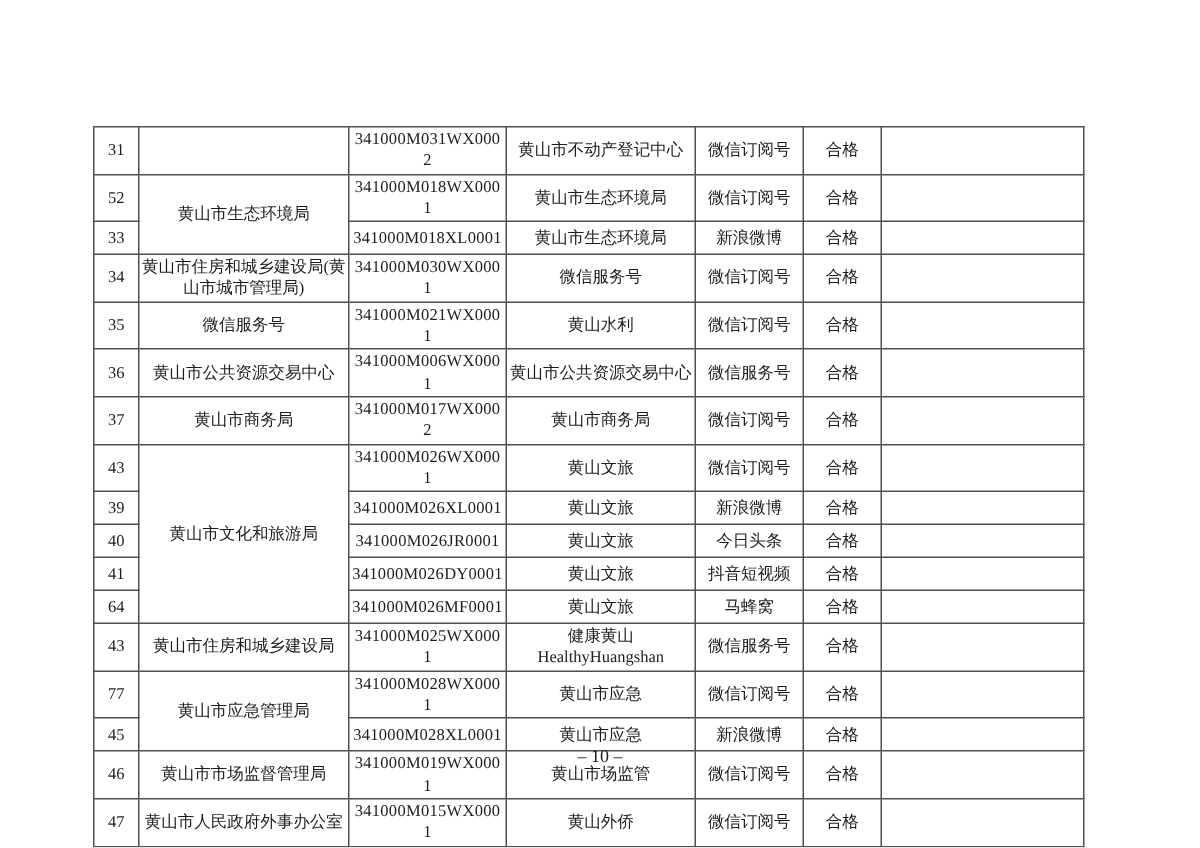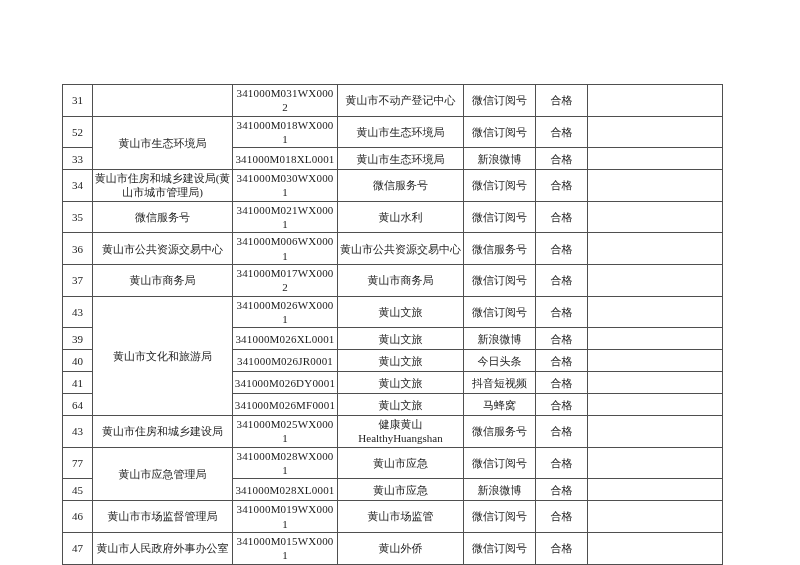--- a/index.html
+++ b/index.html
@@ -213,14 +213,15 @@
         <td>黄山市人民政府外事办公室</td>
         <td class="code-cell">341000M015WX0001</td>
         <td class="account-cell">黄山外侨</td>
         <td>微信订阅号</td>
         <td>合格</td>
         <td></td>
       </tr>
     </tbody>
   </table>
 
+  <div class="page-footer">– 10 –</div>
 
 </div>
 
 </body></html>

